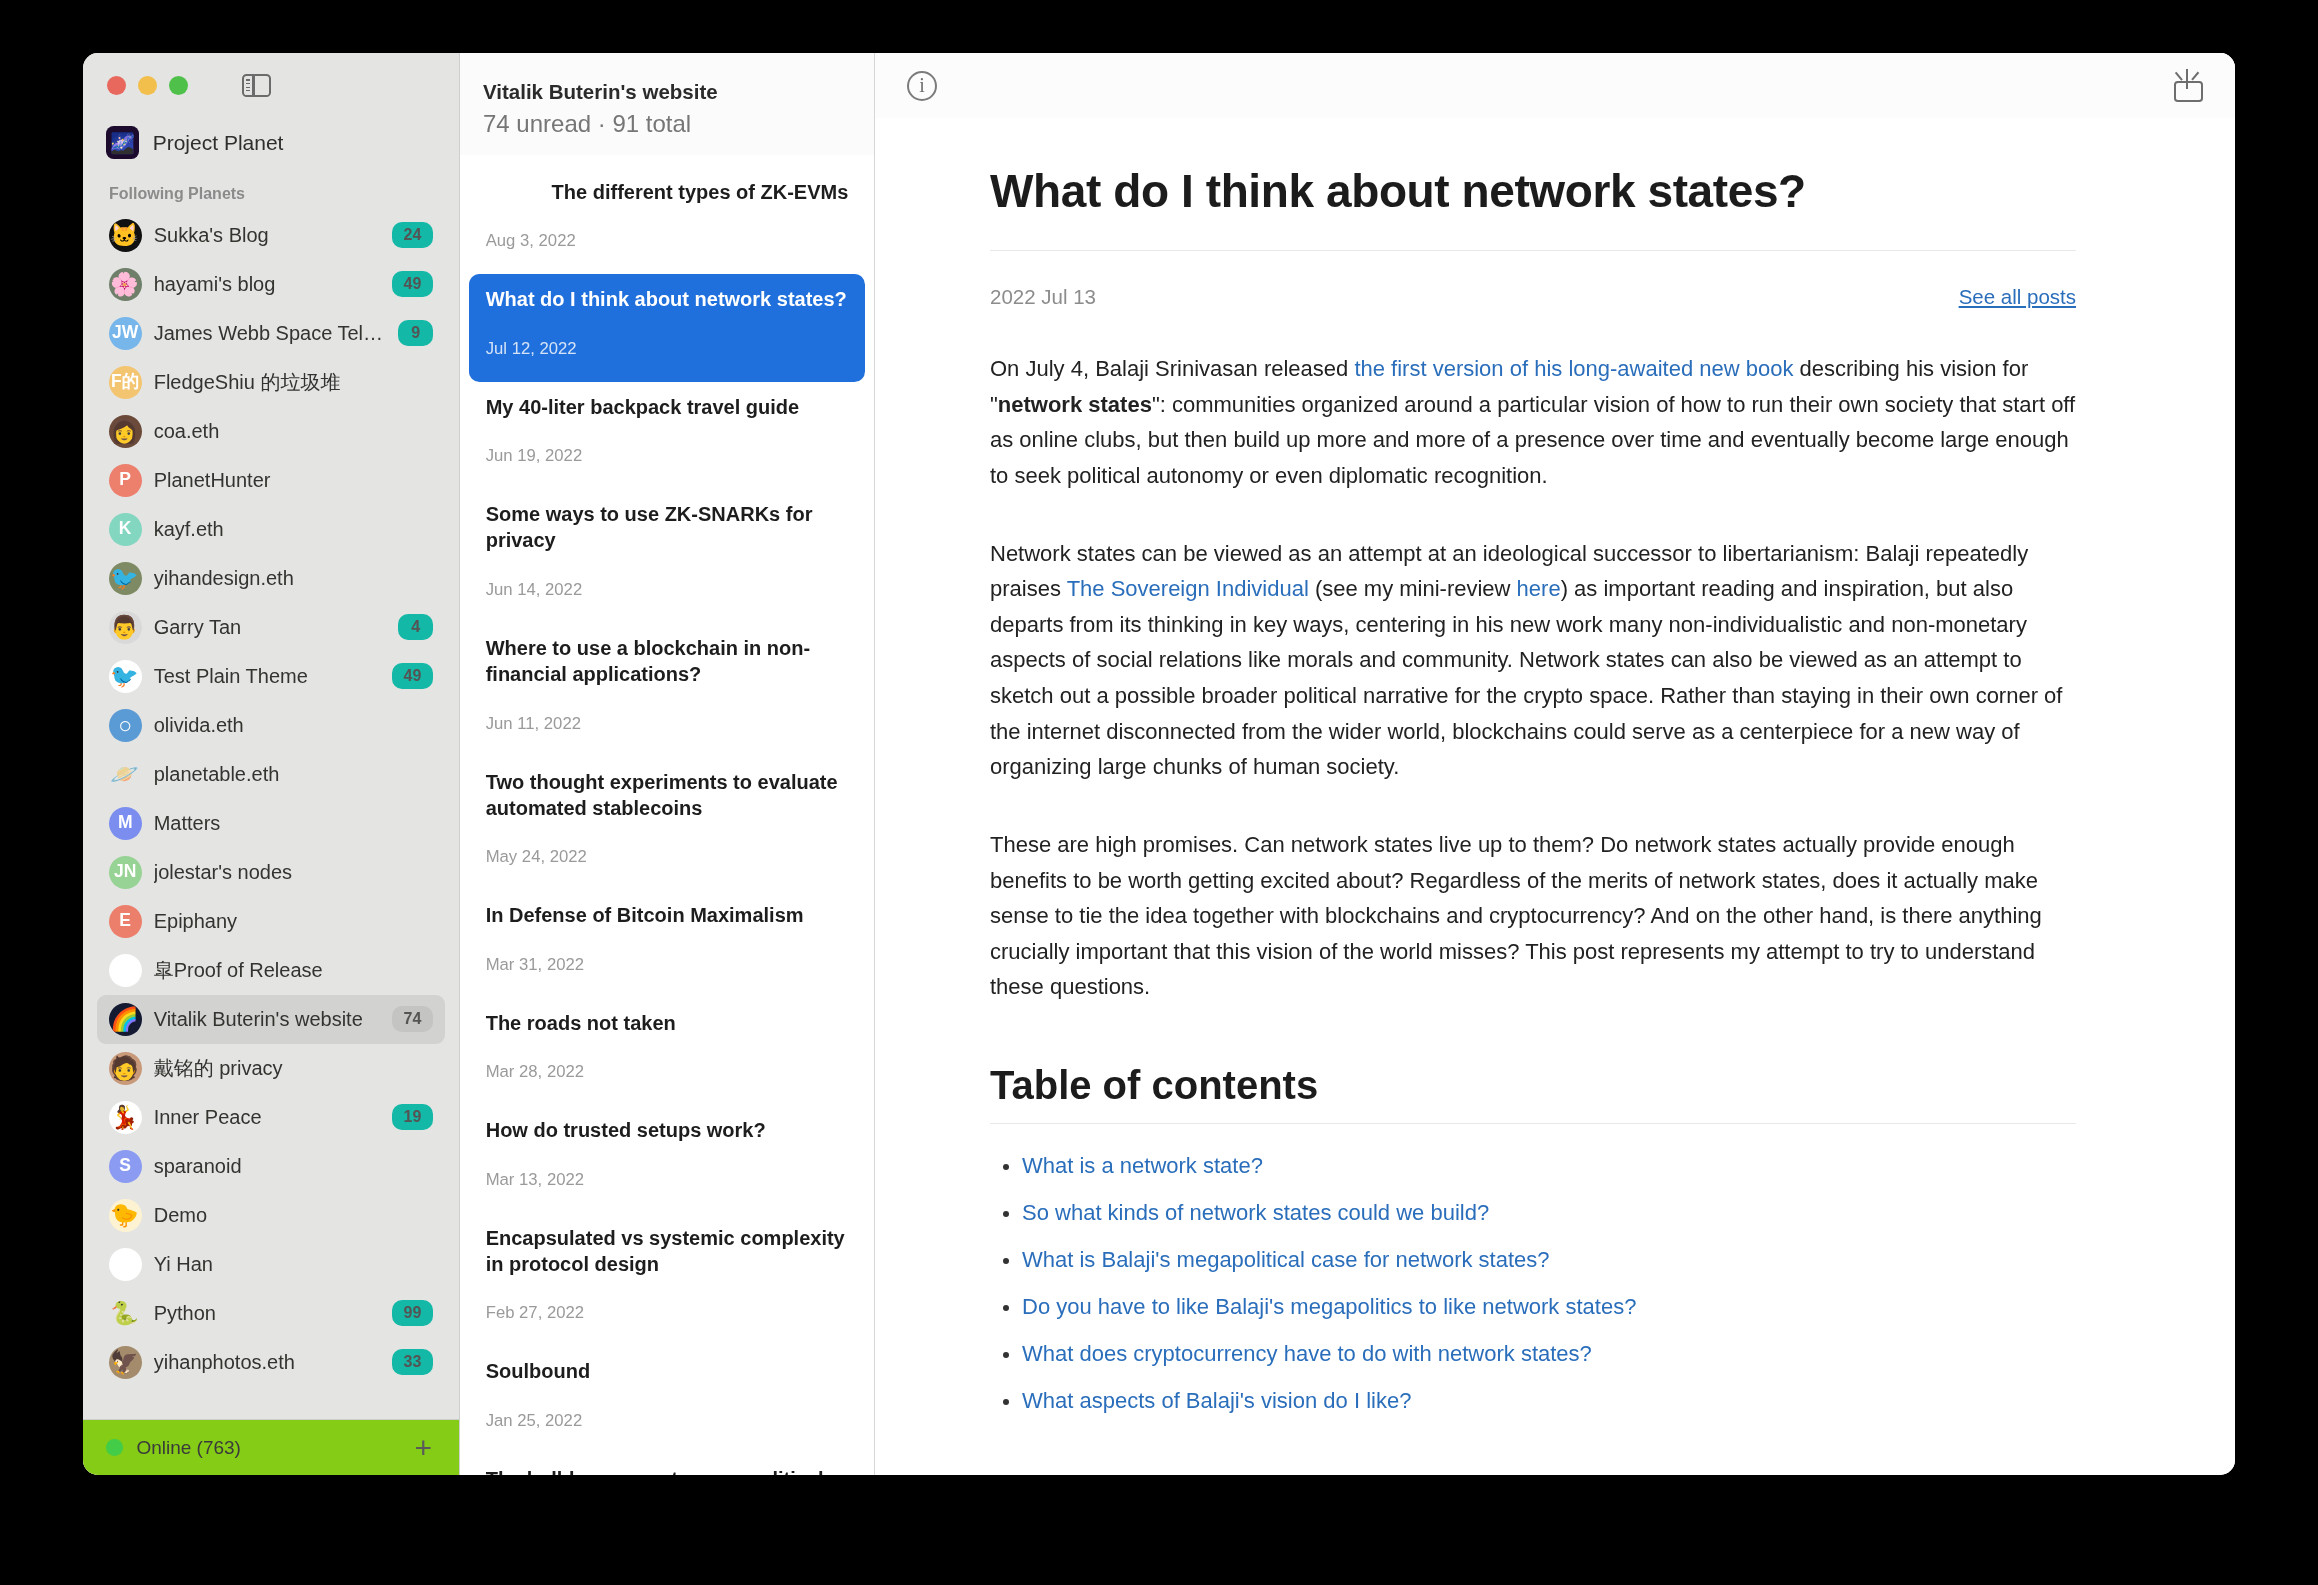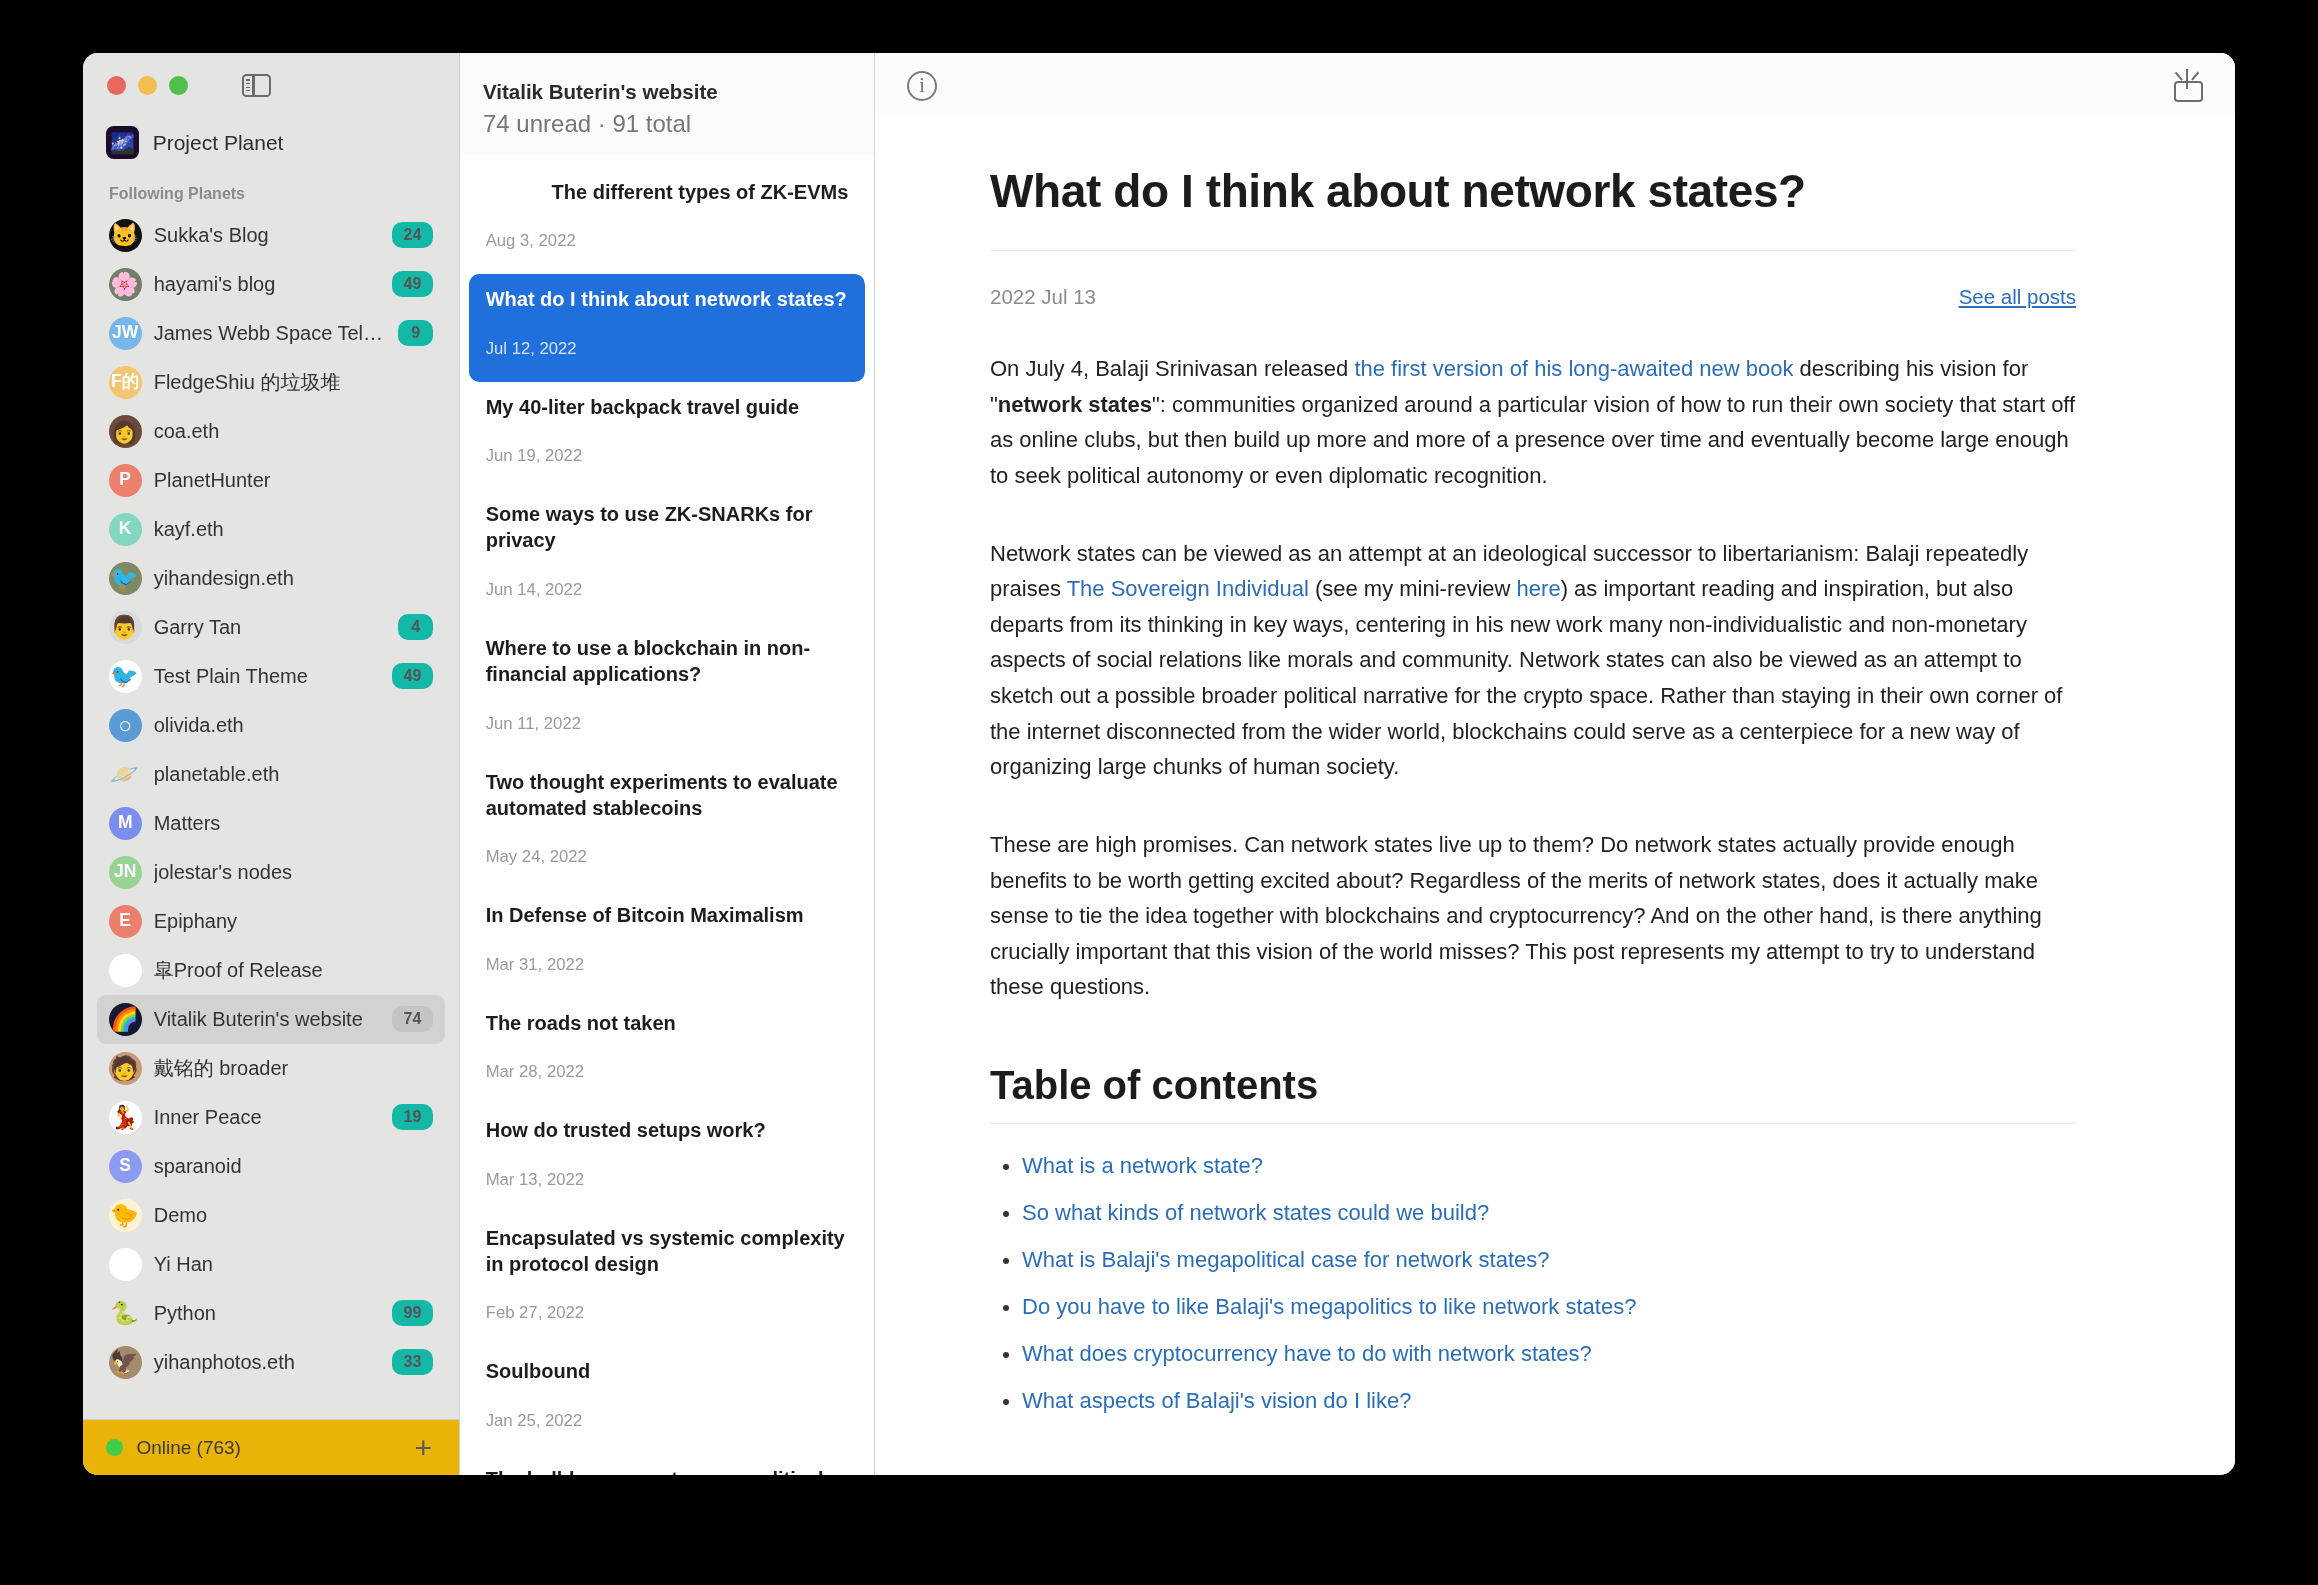--- a/index.html
+++ b/index.html
@@ -113,21 +113,21 @@
     font-size: 16px; font-weight: 600;
     border-radius: 10px;
     padding: 3.8px 12px;
     min-width: 35px;
     text-align: center;
   }
   .planet-row.selected .badge { background: #c4c4c3; }
 
   #sidebar-footer {
     height: 56px;
-    background: #eab308;
+    background: #84cc16;
     border-top: 0.8px solid #cdcdcc;
     display: flex; align-items: center;
     padding: 0 27px 0 23px;
     gap: 13.7px;
   }
   .online-dot { width: 16.7px; height: 16.7px; border-radius: 50%; background: #43cc47; }
   .online-text { font-size: 19px; color: #3a3a3a; flex: 1 1 auto; }
   .plus-btn { font-size: 30px; color: #5a5a5a; line-height: 0.6; font-weight: 300; }
 
   
@@ -333,21 +333,21 @@
           <div class="avatar emoji" style="background: rgb(255, 255, 255);">皐</div>
           <div class="planet-name">皐Proof of Release</div>
         </div>
         <div class="planet-row selected">
           <div class="avatar emoji" style="background: rgb(21, 26, 51);">🌈</div>
           <div class="planet-name">Vitalik Buterin's website</div>
           <div class="badge">74</div>
         </div>
         <div class="planet-row">
           <div class="avatar emoji" style="background: rgb(201, 154, 122);">🧑</div>
-          <div class="planet-name">戴铭的 broader</div>
+          <div class="planet-name">戴铭的 privacy</div>
         </div>
         <div class="planet-row">
           <div class="avatar emoji" style="background: rgb(255, 255, 255);">💃</div>
           <div class="planet-name">Inner Peace</div>
           <div class="badge">19</div>
         </div>
         <div class="planet-row">
           <div class="avatar" style="background: rgb(139, 155, 242);">S</div>
           <div class="planet-name">sparanoid</div>
         </div>

